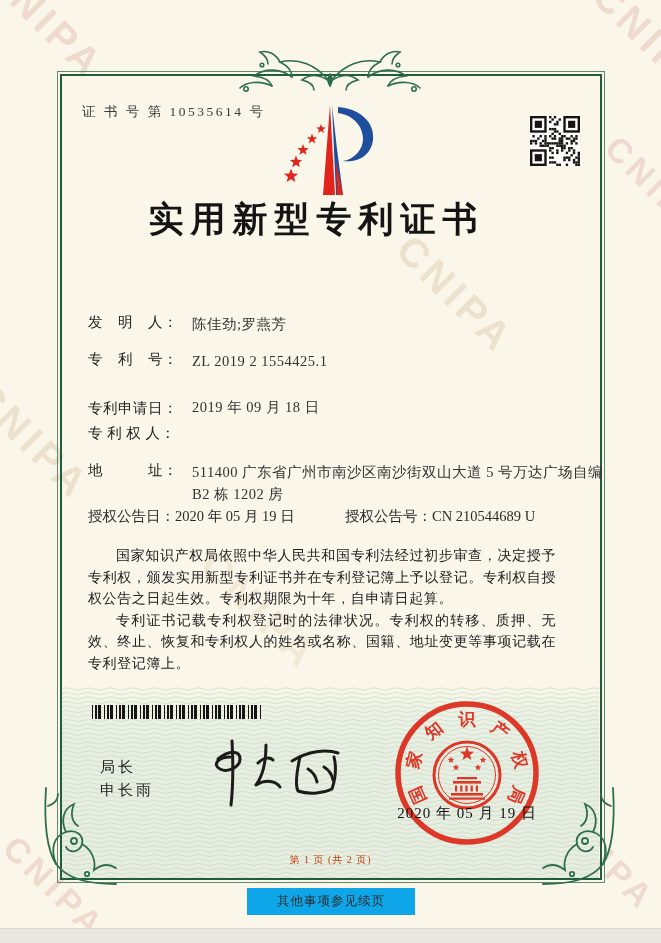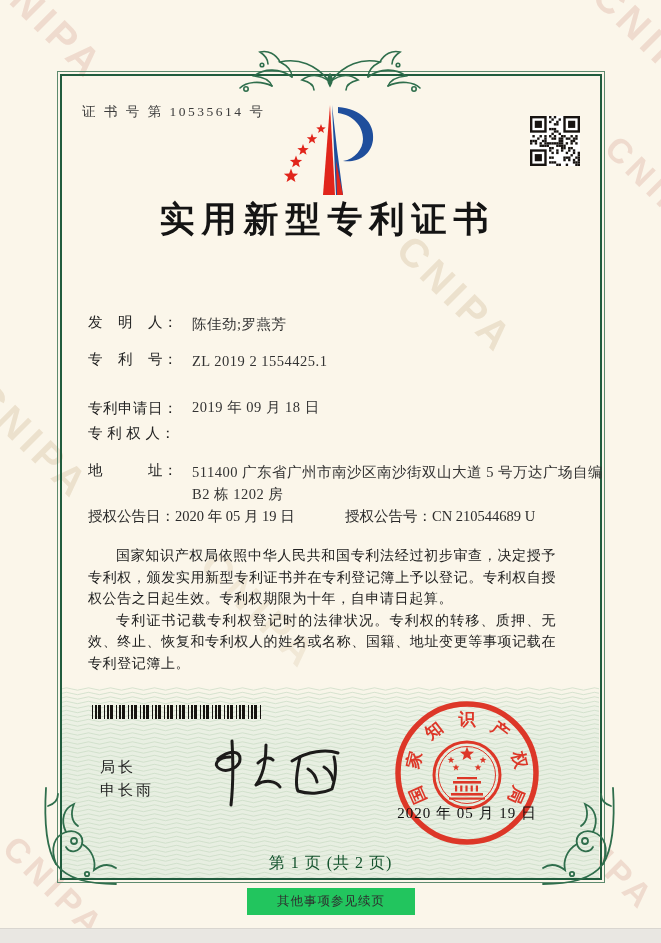--- a/index.html
+++ b/index.html
@@ -21,44 +21,44 @@
   .green-zone{position:absolute;left:61px;top:686px;width:538px;height:193px;
       background:linear-gradient(#fbf6ea 0%,#eef2e6 12%,#e8efe2 30%,#e7eee1 100%);}
   .green-zone svg{position:absolute;left:0;top:0;}
   .ornament-top{position:absolute;left:232px;top:44px;}
   .corner{position:absolute;}
   .corner-l{left:40px;top:786px;} .corner-r{left:541px;top:786px;transform:scaleX(-1);}
   
   .cert-no{position:absolute;left:82px;top:103px;font-size:13.5px;letter-spacing:2.5px;color:#3c3c3c;}
   .logo{position:absolute;left:281px;top:99px;}
   .qr{position:absolute;left:530px;top:116px;}
-  .title{position:absolute;left:16px;top:196px;width:623px;text-align:center;font-size:35px;
+  .title{position:absolute;left:5px;top:196px;width:623px;text-align:center;font-size:35px;
          font-weight:700;letter-spacing:7px;color:#141414;}
   
   .frow{position:absolute;left:88px;display:flex;font-size:14.5px;}
   .frow .lbl{flex:0 0 104px;color:#222;letter-spacing:.5px;}
   .frow .val{color:#333;letter-spacing:.5px;width:420px;line-height:22px;}
   .r1{top:276px;} .r2{top:313px;} .r3{top:350px;} .r4{top:396px;align-items:flex-end;} .r5{top:424px;flex-direction:column;} .r6{top:461px;}
   .grant-row{position:absolute;top:507px;left:0;width:661px;font-size:14.5px;}
   .grant-date{position:absolute;left:88px;} .grant-no{position:absolute;left:345px;}
   
   .body-text{position:absolute;left:88px;top:545px;width:468px;font-size:14px;line-height:21.5px;
              color:#222;letter-spacing:.6px;text-align:justify;}
   .body-text p{margin:0;text-indent:2em;font-family:Liberation Serif, serif;}
   
   .barcode{position:absolute;left:92px;top:705px;}
   .officer{position:absolute;left:100px;top:755px;font-family:"Liberation Sans","DejaVu Sans",sans-serif;
            font-size:15px;line-height:23px;letter-spacing:3px;color:#222;}
   .signature{position:absolute;left:196px;top:733px;}
   .seal{position:absolute;left:387px;top:691px;opacity:.93;}
   .seal-date{position:absolute;left:389px;top:804px;width:156px;text-align:center;font-size:15px;
              letter-spacing:1px;color:#101010;}
-  .page-num{position:absolute;left:0;top:853px;width:661px;text-align:center;font-size:16px;color:#14532d;letter-spacing:1px;}
+  .page-num{position:absolute;left:0;top:853px;width:661px;text-align:center;font-size:10px;color:#c2410c;letter-spacing:1px;}
   .cont-note{position:absolute;left:247px;top:888px;width:168px;text-align:center;font-size:12.5px;
-             color:#2e2e2e;background:#22c55e;padding:5px 0;letter-spacing:1px;}
+             color:#2e2e2e;background:#0ea5e9;padding:5px 0;letter-spacing:1px;}
 </style>
 </head>
 <body>
 
 <div class="page">
 
   <span class="wm wm-pink wm1">CNIPA</span>
   <span class="wm wm-pink wm2">CNIPA</span>
   <span class="wm wm-pink wm3">CNIPA</span>
   <span class="wm wm-tan wm4">CNIPA</span>

